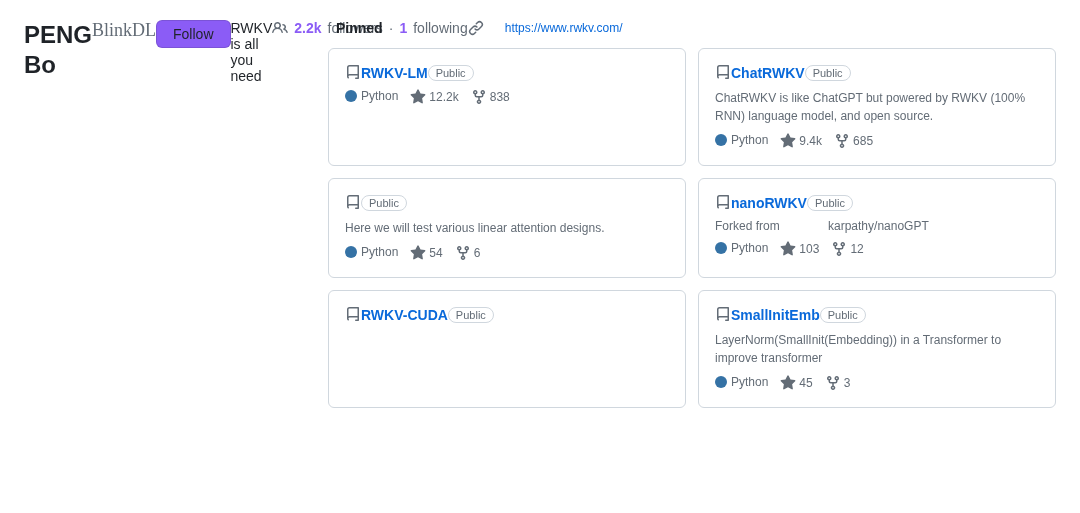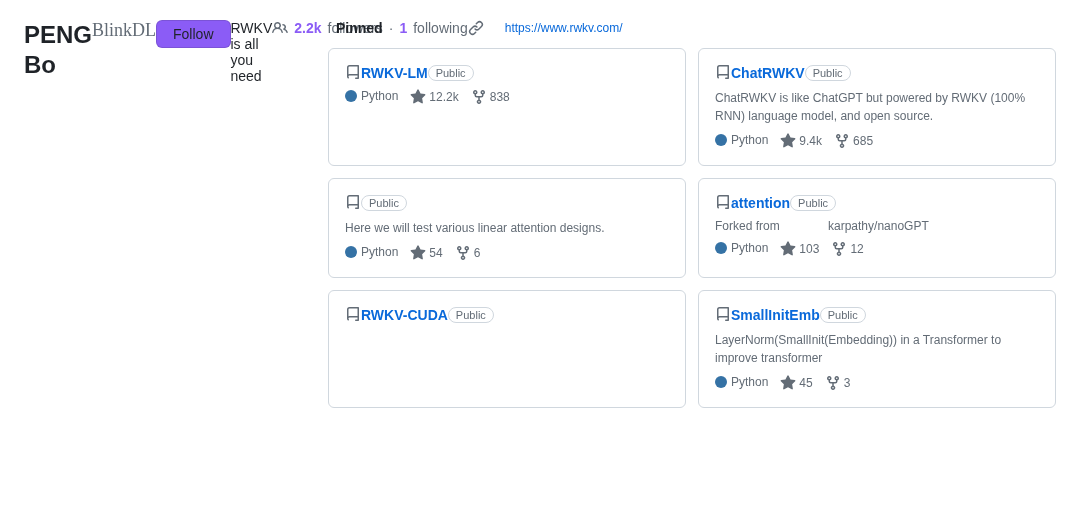--- a/index.html
+++ b/index.html
@@ -371,21 +371,21 @@
             </div>
           </div>
         </div>
         <div class="repo-card">
           <div class="repo-card-header">
             <span class="repo-icon">
               <svg width="16" height="16" viewBox="0 0 16 16" fill="#636c76">
                 <path d="M2 2.5A2.5 2.5 0 0 1 4.5 0h8.75a.75.75 0 0 1 .75.75v12.5a.75.75 0 0 1-.75.75h-2.5a.75.75 0 0 1 0-1.5h1.75v-2h-8a1 1 0 0 0-.714 1.7.75.75 0 1 1-1.072 1.05A2.495 2.495 0 0 1 2 11.5Zm10.5-1h-8a1 1 0 0 0-1 1v6.708A2.486 2.486 0 0 1 4.5 9h8Z"></path>
               </svg>
             </span>
-            <a class="repo-name" href="#">attention</a>
+            <a class="repo-name" href="#">nanoRWKV</a>
             <span class="badge">Public</span>
           </div>
           <div class="forked-from">Forked from <a href="#">karpathy/nanoGPT</a></div>
           <div class="repo-meta">
             <div class="lang-item">
               <span class="lang-dot" style="background:#3572A5"></span>
               <span>Python</span>
             </div>
             <div class="meta-item">
               <svg width="16" height="16" viewBox="0 0 16 16" fill="#636c76">

